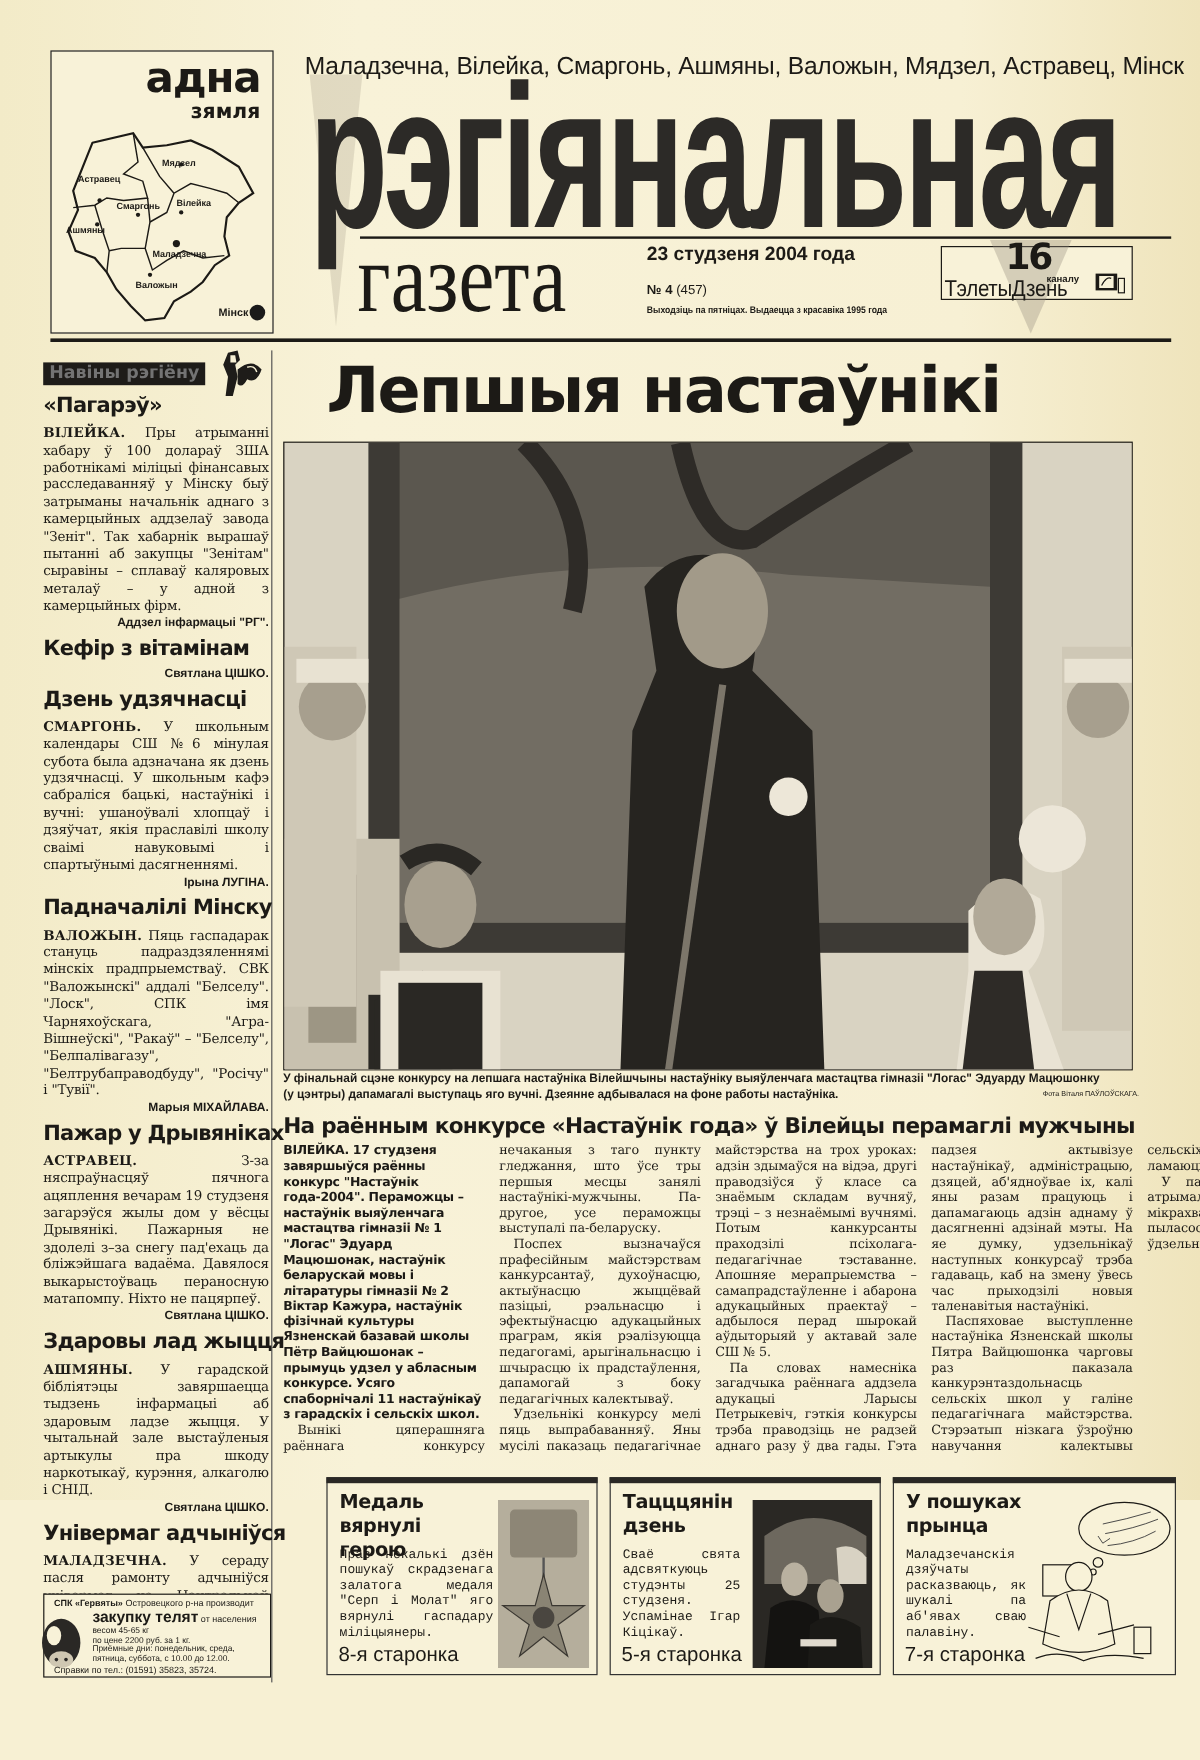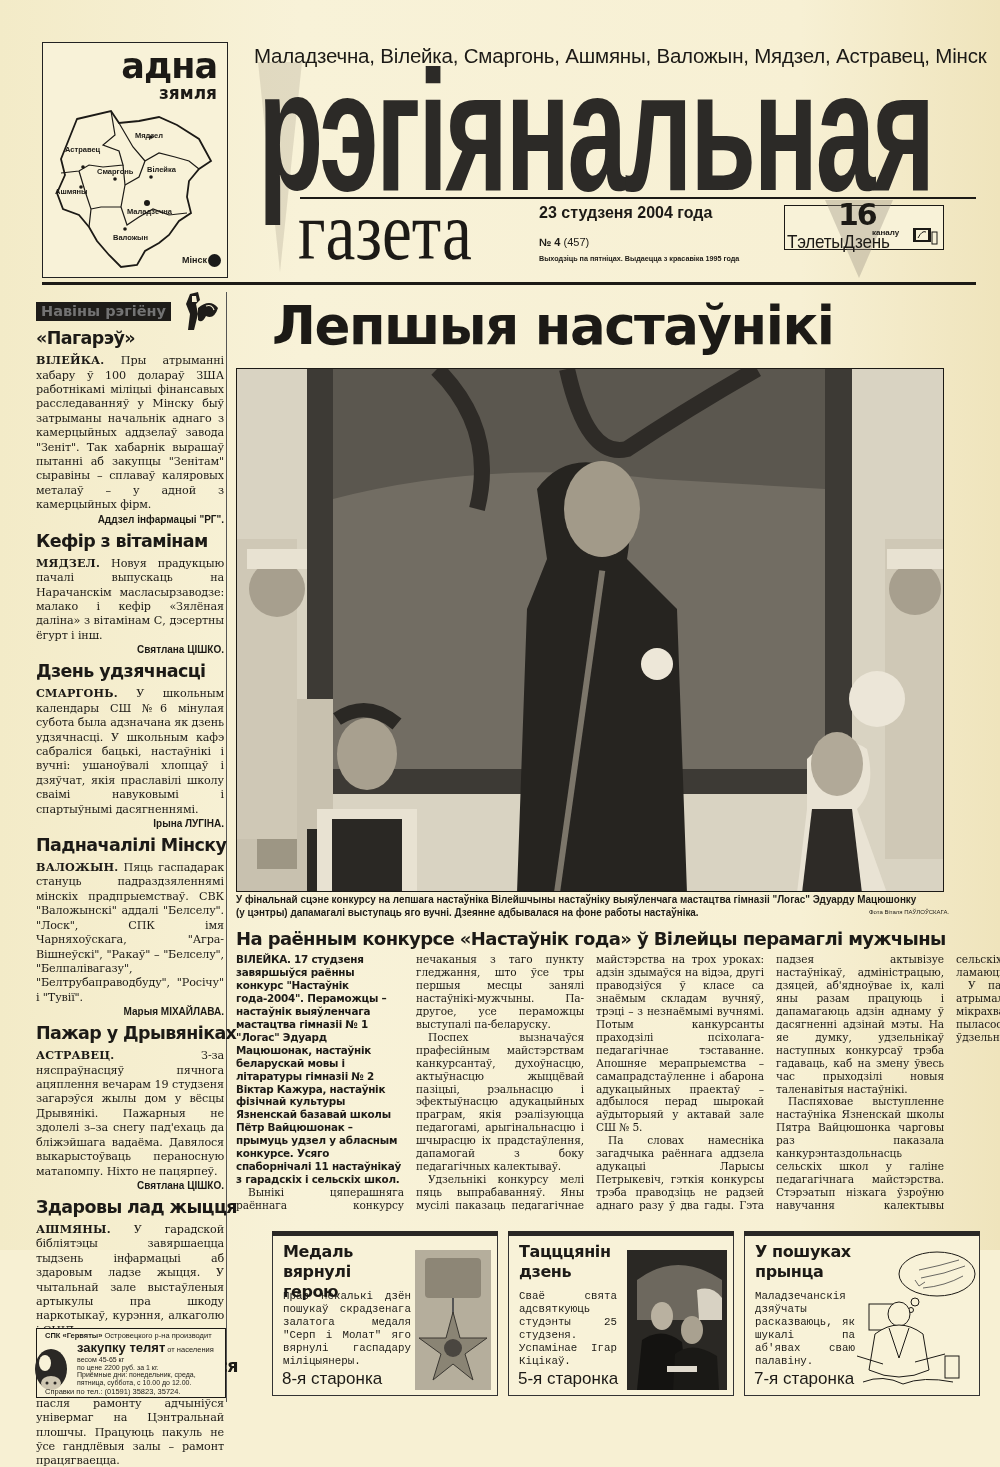--- a/index.html
+++ b/index.html
@@ -173,21 +173,20 @@
         <path d="M30,16 Q36,14 38,20" stroke="#f7f0d4" stroke-width="1.2" fill="none"></path>
       </svg>
     </div>
     <div class="news">
       <h3>«Пагарэў»</h3>
       <p><b>ВІЛЕЙКА.</b><span> Пры атрыманні хабару ў 100 долараў ЗША работнікамі міліцыі фінансавых расследаванняў у Мінску быў затрыманы начальнік аднаго з камерцыйных аддзелаў завода "Зеніт". Так хабарнік вырашаў пытанні аб закупцы "Зенітам" сыравіны – сплаваў каляровых металаў – у адной з камерцыйных фірм.</span></p>
       <div class="sig">Аддзел інфармацыі "РГ".</div>
     </div>
     <div class="news">
       <h3>Кефір з вітамінам</h3>
-      <p><b>МЯДЗЕЛ.</b><span> Новуя прадукцыю пачалі выпускаць на Нарачанскім масласырзаводзе: малако і кефір «Зялёная даліна» з вітамінам С, дэсертны ёгурт і інш.</span></p>
       <div class="sig">Святлана ЦІШКО.</div>
     </div>
     <div class="news">
       <h3>Дзень удзячнасці</h3>
       <p><b>СМАРГОНЬ.</b><span> У школьным календары СШ №6 мінулая субота была адзначана як дзень удзячнасці. У школьным кафэ сабраліся бацькі, настаўнікі і вучні: ушаноўвалі хлопцаў і дзяўчат, якія праславілі школу сваімі навуковымі і спартыўнымі дасягненнямі.</span></p>
       <div class="sig">Ірына ЛУГІНА.</div>
     </div>
     <div class="news">
       <h3>Падначалілі Мінску</h3>
       <p><b>ВАЛОЖЫН.</b><span> Пяць гаспадарак стануць падраздзяленнямі мінскіх прадпрыемстваў. СВК "Валожынскі" аддалі "Белселу". "Лоск", СПК імя Чарняхоўскага, "Агра-Вішнеўскі", "Ракаў" – "Белселу", "Белпалівагазу", "Белтрубаправодбуду", "Росічу" і "Тувії".</span></p>

